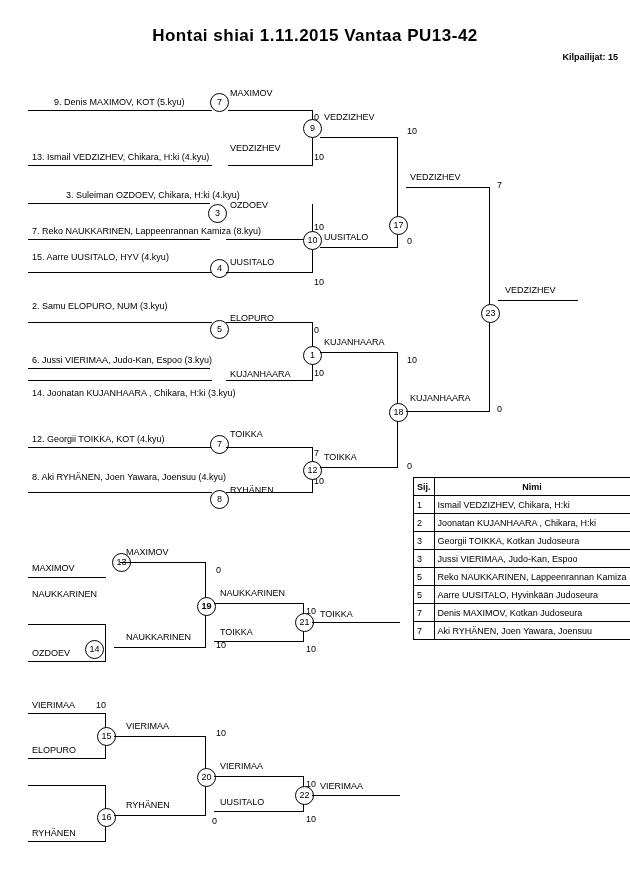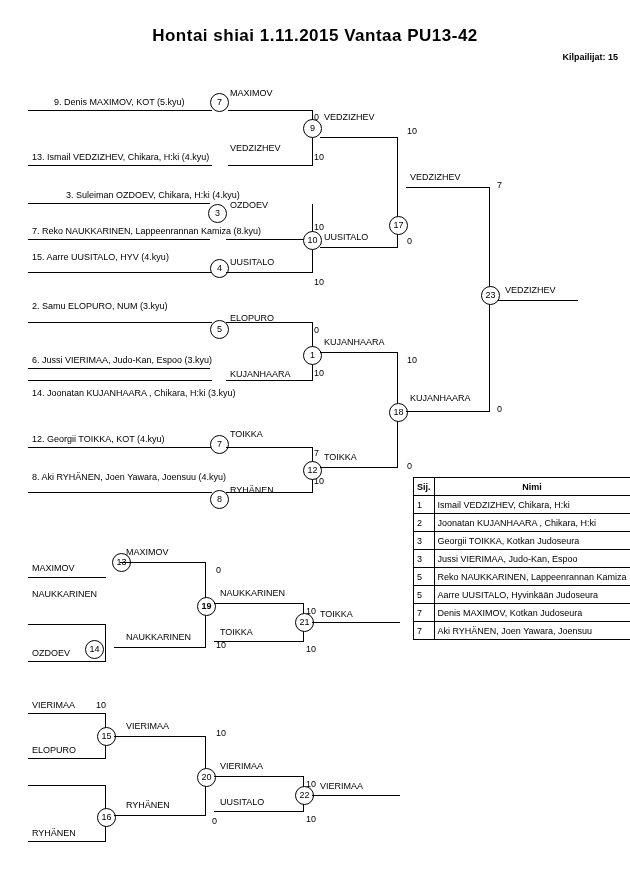--- a/index.html
+++ b/index.html
@@ -141,21 +141,21 @@
 <div class="abs hline" style="top:467px;left:320px;width:78px;"></div>
 <div class="abs num" style="top:461px;left:407px;">0</div>
 
 <div class="abs vline" style="top:352px;left:397px;height:116px;"></div>
 <div class="abs circ" style="top:403px;left:389px;">18</div>
 <div class="abs lblb" style="top:393px;left:410px;">KUJANHAARA</div>
 <div class="abs hline" style="top:411px;left:406px;width:84px;"></div>
 <div class="abs num" style="top:404px;left:497px;">0</div>
 
 <div class="abs vline" style="top:187px;left:489px;height:225px;"></div>
-<div class="abs circ" style="top:286px;left:481px;">23</div>
+<div class="abs circ" style="top:304px;left:481px;">23</div>
 <div class="abs lblb" style="top:285px;left:505px;">VEDZIZHEV</div>
 <div class="abs hline" style="top:300px;left:498px;width:80px;"></div>
 
 <div class="abs lbl" style="top:563px;left:32px;">MAXIMOV</div>
 <div class="abs hline" style="top:577px;left:28px;width:78px;"></div>
 <div class="abs circ" style="top:553px;left:112px;">13</div>
 <div class="abs lblb" style="top:547px;left:126px;">MAXIMOV</div>
 <div class="abs hline" style="top:562px;left:120px;width:86px;"></div>
 <div class="abs num" style="top:565px;left:216px;">0</div>
 

